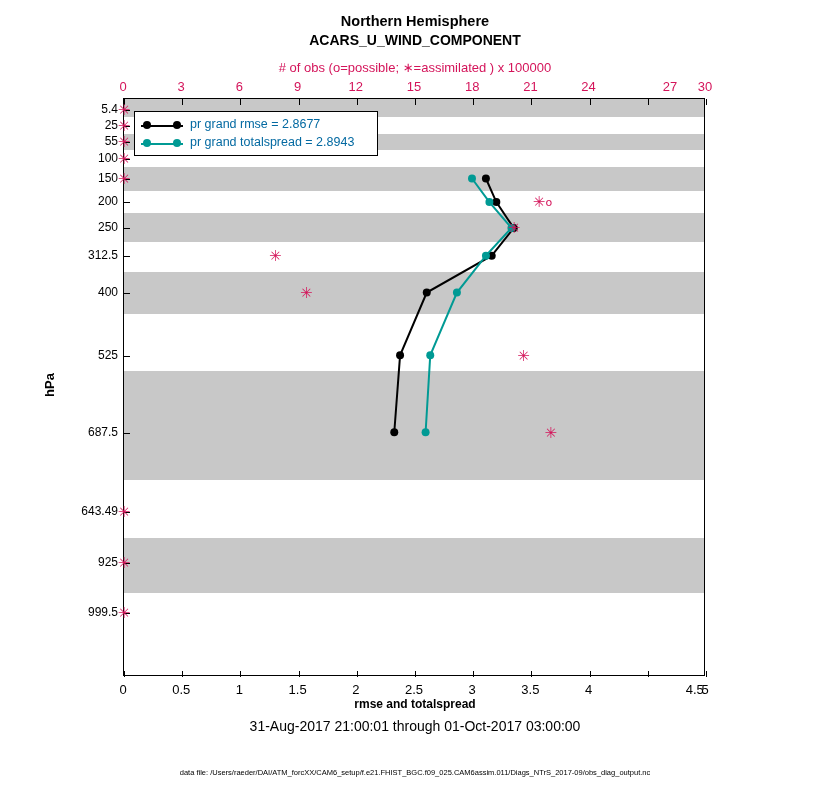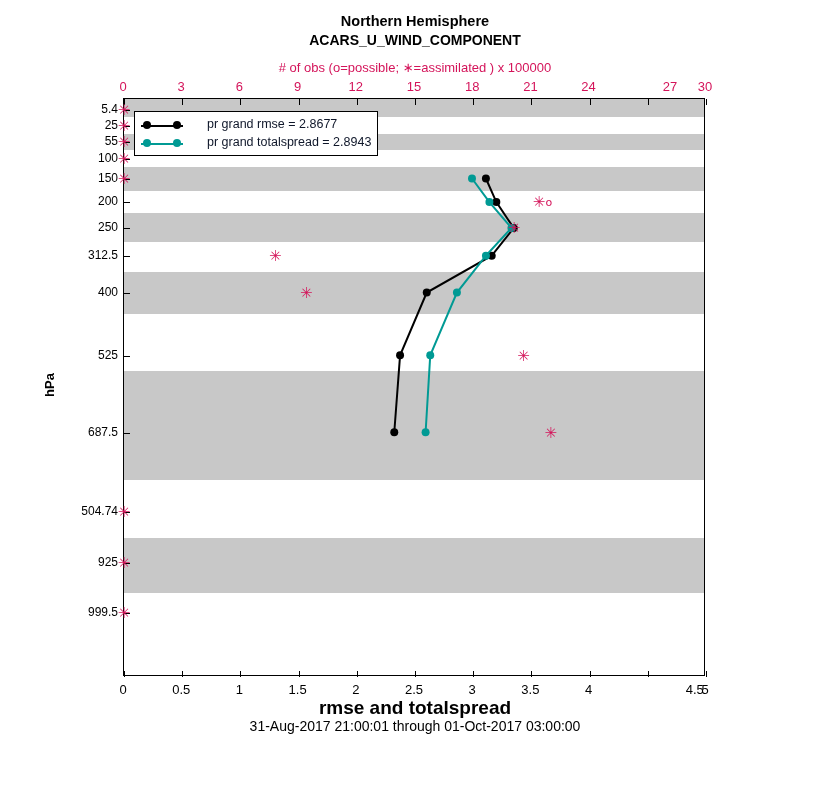--- a/index.html
+++ b/index.html
@@ -48,36 +48,36 @@
 
   .ytitle {
     position:absolute; left:42px; top:385px;
     font-size:13px; font-weight:bold;
     transform:rotate(-90deg) translate(-50%,0);
     transform-origin: left top;
     white-space:nowrap;
   }
 
   .xtitle { position:absolute; left:0; top:697px; width:830px; text-align:center;
-            font-size:19px; font-weight:bold; }
+            font-size:12px; font-weight:bold; }
   .datesub { position:absolute; left:0; top:718px; width:830px; text-align:center;
              font-size:14px; }
   .footer { position:absolute; left:0; top:768px; width:830px; text-align:center;
             font-size:7.5px; color:#000; }
 
   .legend {
     position:absolute; left:134px; top:111px;
     width:244px; height:45px;
     border:1.2px solid #000; background:#fff;
     box-sizing:border-box;
   }
   .legend-row { position:absolute; left:6px; height:18px; }
   .legend-line { position:absolute; top:8px; left:0; width:42px; height:2.4px; }
   .legend-dot { position:absolute; top:4.2px; width:8px; height:8px; border-radius:50%; }
-  .legend-text { position:absolute; left:66px; top:0; font-size:12.5px; color:#0f172a; white-space:nowrap; }
+  .legend-text { position:absolute; left:49px; top:0; font-size:12.5px; color:#0369a1; white-space:nowrap; }
 
   svg.overlay { position:absolute; left:0; top:0; width:100%; height:100%; overflow:visible; }
   .obs-marker { position:absolute; transform:translate(-50%,-50%); color:#d4145a;
                 font-size:15px; line-height:15px; font-family:"DejaVu Sans", sans-serif; }
 </style>
 </head>
 <body>
 
 <div id="root">
 
@@ -200,21 +200,21 @@
       <div class="ylabel-tick" style="left: 66px; width: 52px; top: 124.588px;">25</div>
       <div class="ylabel-tick" style="left: 66px; width: 52px; top: 140.772px;">55</div>
       <div class="ylabel-tick" style="left: 66px; width: 52px; top: 157.534px;">100</div>
       <div class="ylabel-tick" style="left: 66px; width: 52px; top: 177.764px;">150</div>
       <div class="ylabel-tick" style="left: 66px; width: 52px; top: 201.462px;">200</div>
       <div class="ylabel-tick" style="left: 66px; width: 52px; top: 227.472px;">250</div>
       <div class="ylabel-tick" style="left: 66px; width: 52px; top: 255.216px;">312.5</div>
       <div class="ylabel-tick" style="left: 66px; width: 52px; top: 292.208px;">400</div>
       <div class="ylabel-tick" style="left: 66px; width: 52px; top: 355.21px;">525</div>
       <div class="ylabel-tick" style="left: 66px; width: 52px; top: 432.373px;">687.5</div>
-      <div class="ylabel-tick" style="left: 66px; width: 52px; top: 511.27px;">504.74</div>
+      <div class="ylabel-tick" style="left: 66px; width: 52px; top: 511.27px;">643.49</div>
       <div class="ylabel-tick" style="left: 66px; width: 52px; top: 562.134px;">925</div>
       <div class="ylabel-tick" style="left: 66px; width: 52px; top: 612.42px;">999.5</div>
     </div>
 
   <div class="legend">
     <div class="legend-row" style="top:5px;">
       <div class="legend-line" style="background:#000000;"></div>
       <div class="legend-dot" style="left:2px;background:#000000;"></div>
       <div class="legend-dot" style="left:32px;background:#000000;"></div>
       <div class="legend-text">pr grand rmse = 2.8677</div>
@@ -222,13 +222,14 @@
     <div class="legend-row" style="top:23px;">
       <div class="legend-line" style="background:#009a94;"></div>
       <div class="legend-dot" style="left:2px;background:#009a94;"></div>
       <div class="legend-dot" style="left:32px;background:#009a94;"></div>
       <div class="legend-text">pr grand totalspread = 2.8943</div>
     </div>
   </div>
 
   <div class="xtitle">rmse and totalspread</div>
   <div class="datesub">31-Aug-2017 21:00:01 through 01-Oct-2017 03:00:00</div>
+  <div class="footer">data file: /Users/raeder/DAI/ATM_forcXX/CAM6_setup/f.e21.FHIST_BGC.f09_025.CAM6assim.011/Diags_NTrS_2017-09/obs_diag_output.nc</div>
 </div>
 
 </body></html>

